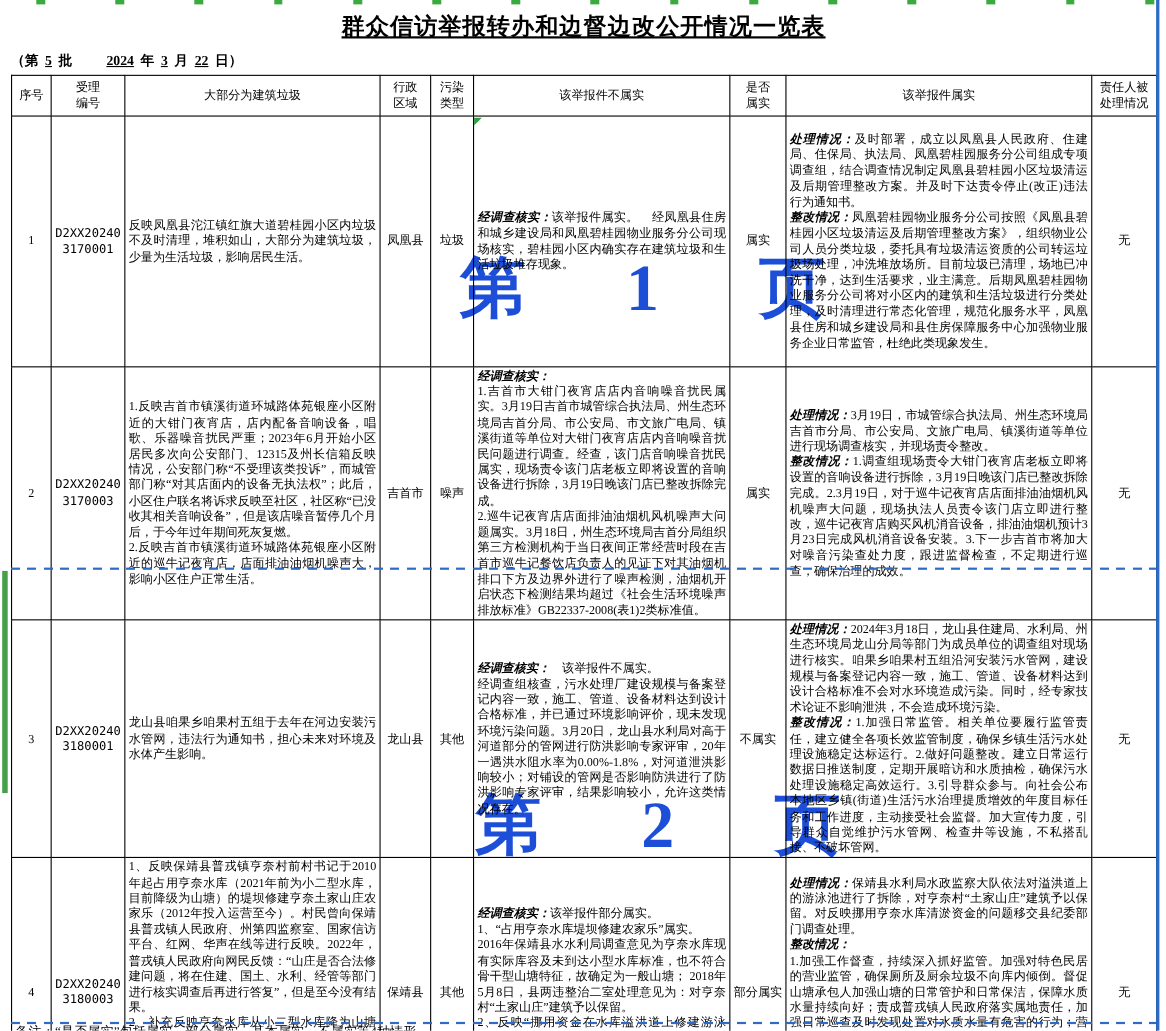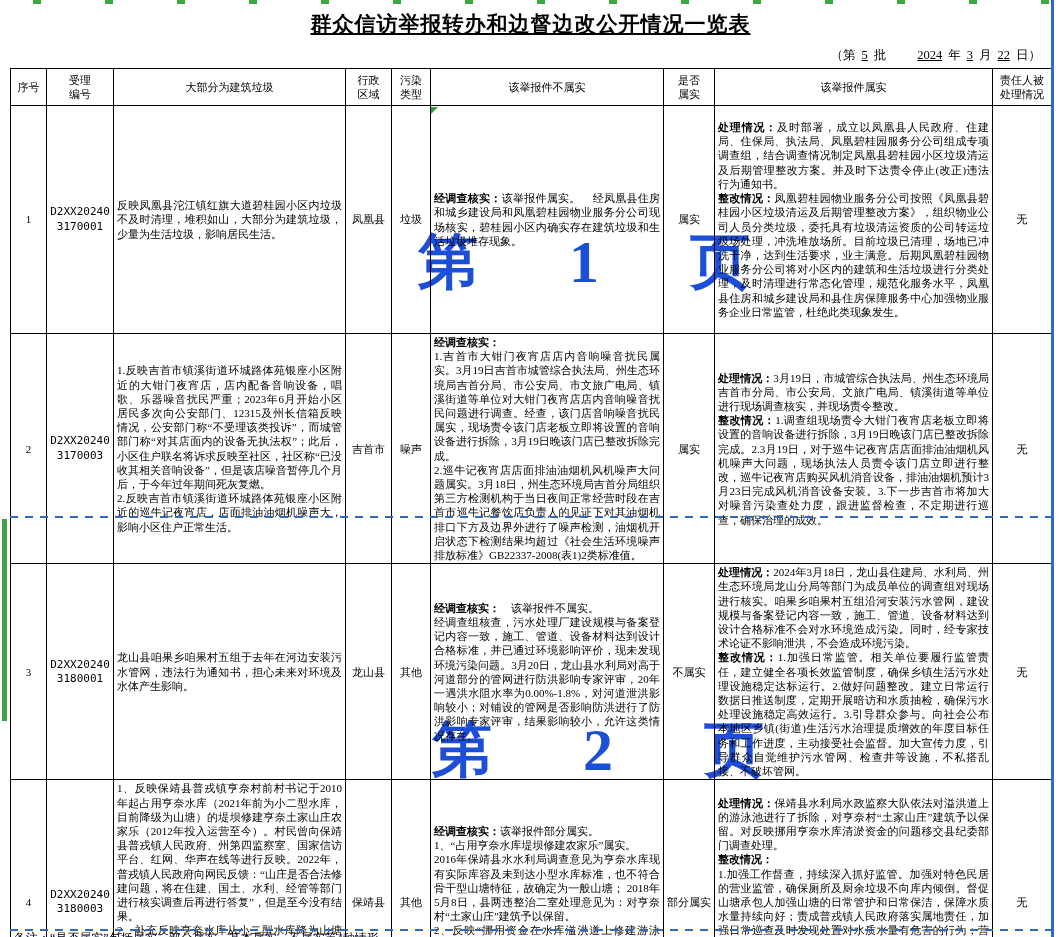--- a/index.html
+++ b/index.html
@@ -16,41 +16,41 @@
     background-position:33px 0;
   }
   .title{
     position:absolute;left:10px;top:8px;width:1041px;height:32px;
     text-align:center;font-size:21px;font-weight:bold;line-height:32px;
     letter-spacing:1px;
     text-decoration:underline;
   }
   .subtitle{
     position:absolute;left:10px;top:44px;width:1031px;height:22px;
-    text-align:right;font-size:12.5px;line-height:22px;padding-right:8px;
+    text-align:left;font-size:12.5px;line-height:22px;padding-right:8px;font-weight:bold;
   }
   .subtitle .u{text-decoration:underline;padding:0 6px;}
   table.sheet{
     position:absolute;left:10px;top:68px;width:1041px;
     border-collapse:collapse;table-layout:fixed;
     background:transparent;z-index:2;
   }
   table.sheet td{
     border:1px solid #000;
     padding:1px 3px;
     font-size:11px;line-height:14.2px;
     vertical-align:middle;
     overflow:hidden;
     background:transparent;
   }
   td.hc{text-align:center;white-space:pre-line;font-size:12px;}
   td.cc{text-align:center;white-space:pre-line;}
   td.tl{text-align:justify;}
   .pw{white-space:pre-wrap;}
-  .pw b{font-weight:bold;}
+  .pw b{font-weight:bold;font-style:italic;}
   
   .wm{
     position:absolute;z-index:1;color:#1d4ed8;
     font-size:60px;letter-spacing:38px;white-space:nowrap;
     font-family:"Liberation Serif","DejaVu Serif",serif;
     font-weight:bold;
   }
   .wm1{left:418px;top:222px;}
   .wm2{left:432px;top:710px;}
   

